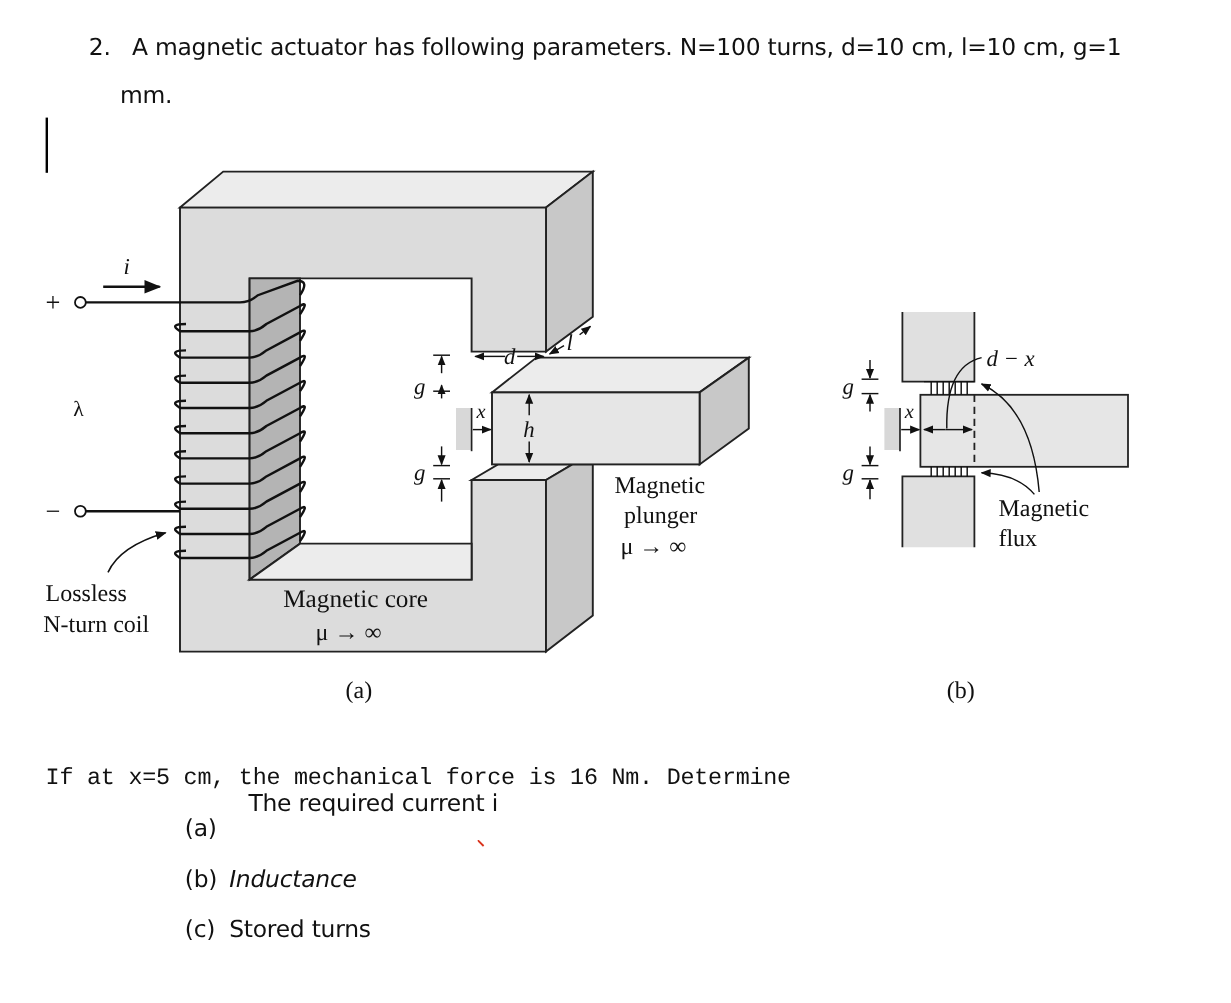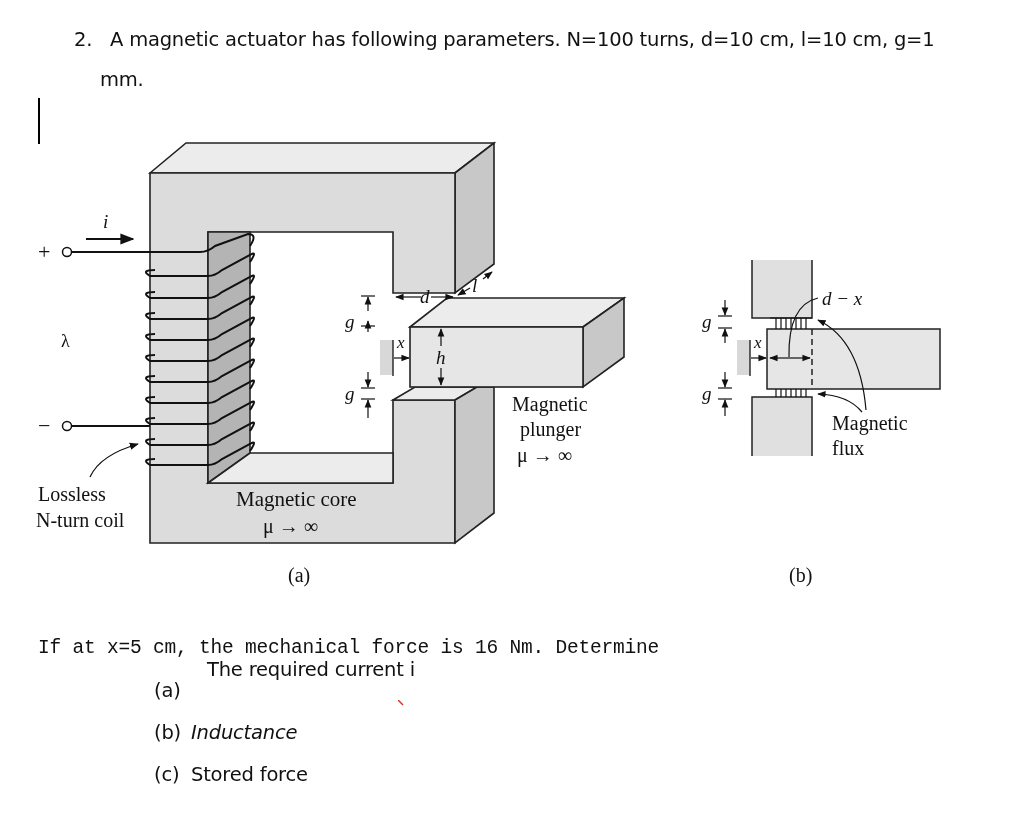--- a/index.html
+++ b/index.html
@@ -179,13 +179,13 @@
 
 <div class="q-text" style="left:38px; top:637px;font-family:Liberation Mono, monospace;">If at x=5 cm, the mechanical force is 16 Nm. Determine</div>
 <div class="q-text" style="left:154px; top:679px;">(a)</div>
 <div class="q-text" style="left:191px; top:658px;margin-left:16px;">The required current i</div>
 <svg class="squiggle" style="left:398px; top:700px;">
     <line x1="0" y1="0" x2="5" y2="5" stroke="#d9331c" stroke-width="1.5"></line>
   </svg>
 <div class="q-text" style="left:154px; top:721px;">(b)</div>
 <div class="q-text" style="left:191px; top:721px;font-style:italic;">Inductance</div>
 <div class="q-text" style="left:154px; top:763px;">(c)</div>
-<div class="q-text" style="left:191px; top:763px;">Stored force</div>
+<div class="q-text" style="left:191px; top:763px;">Stored turns</div>
 
 </body></html>

